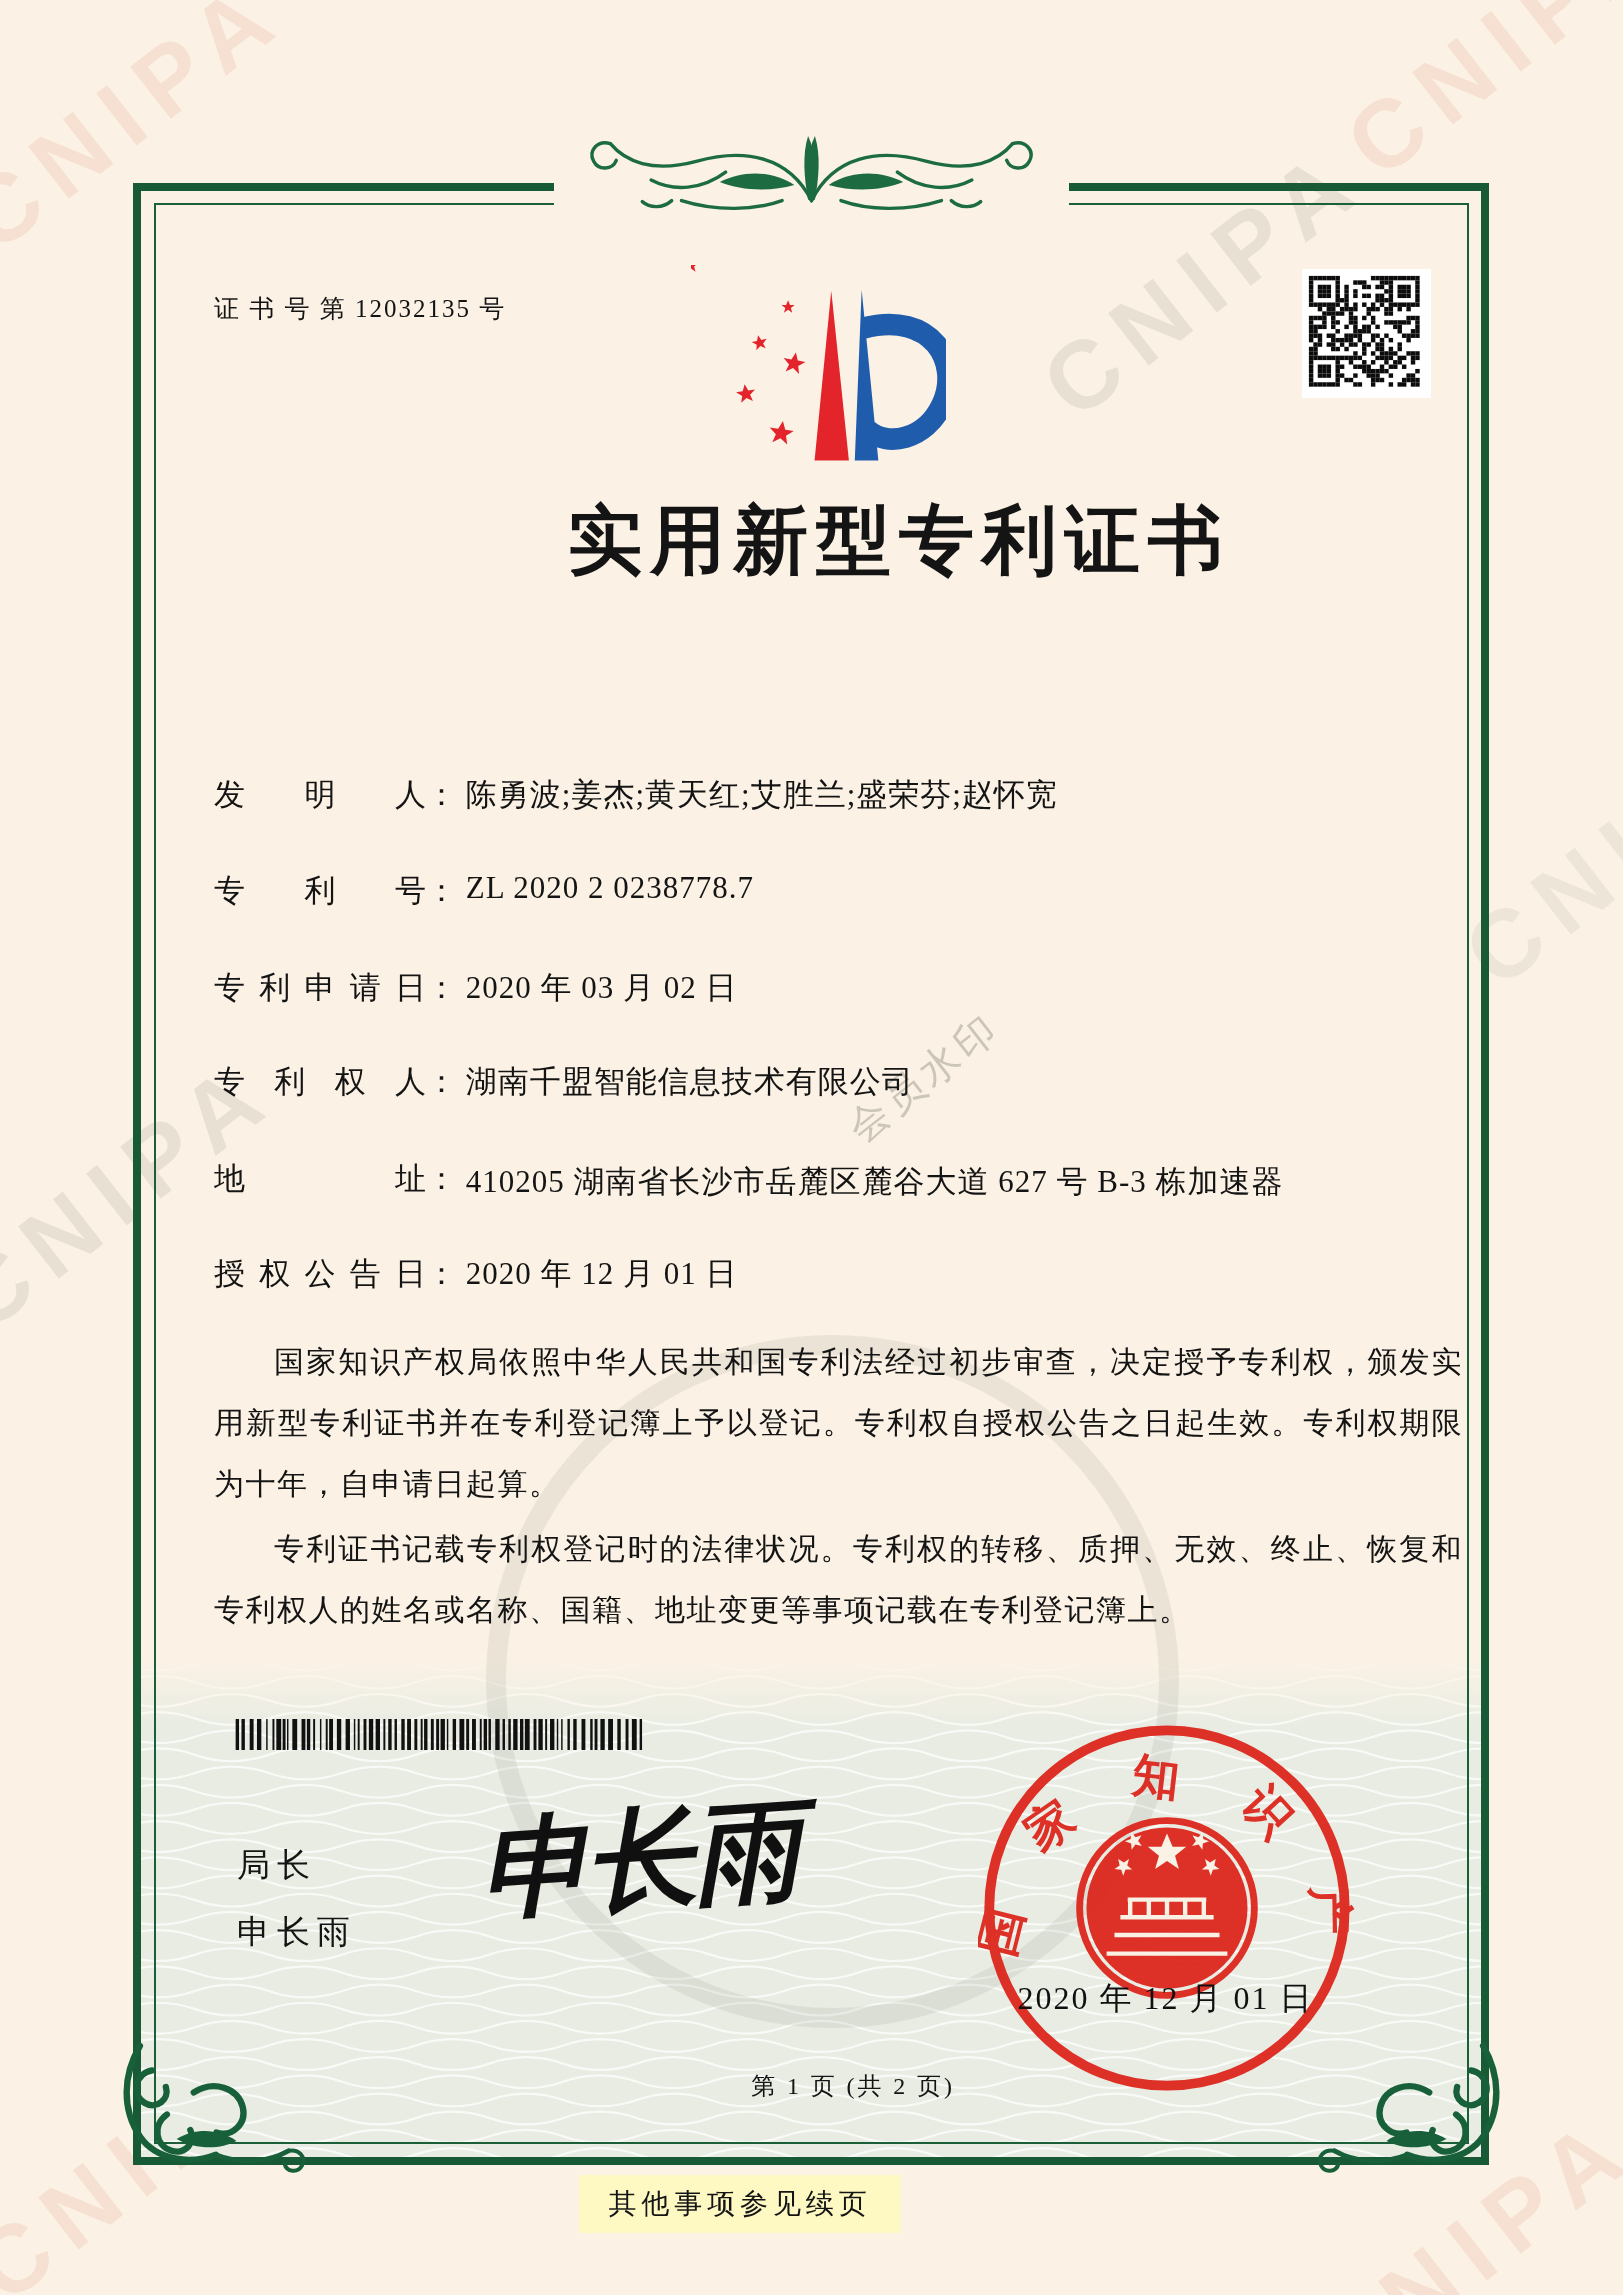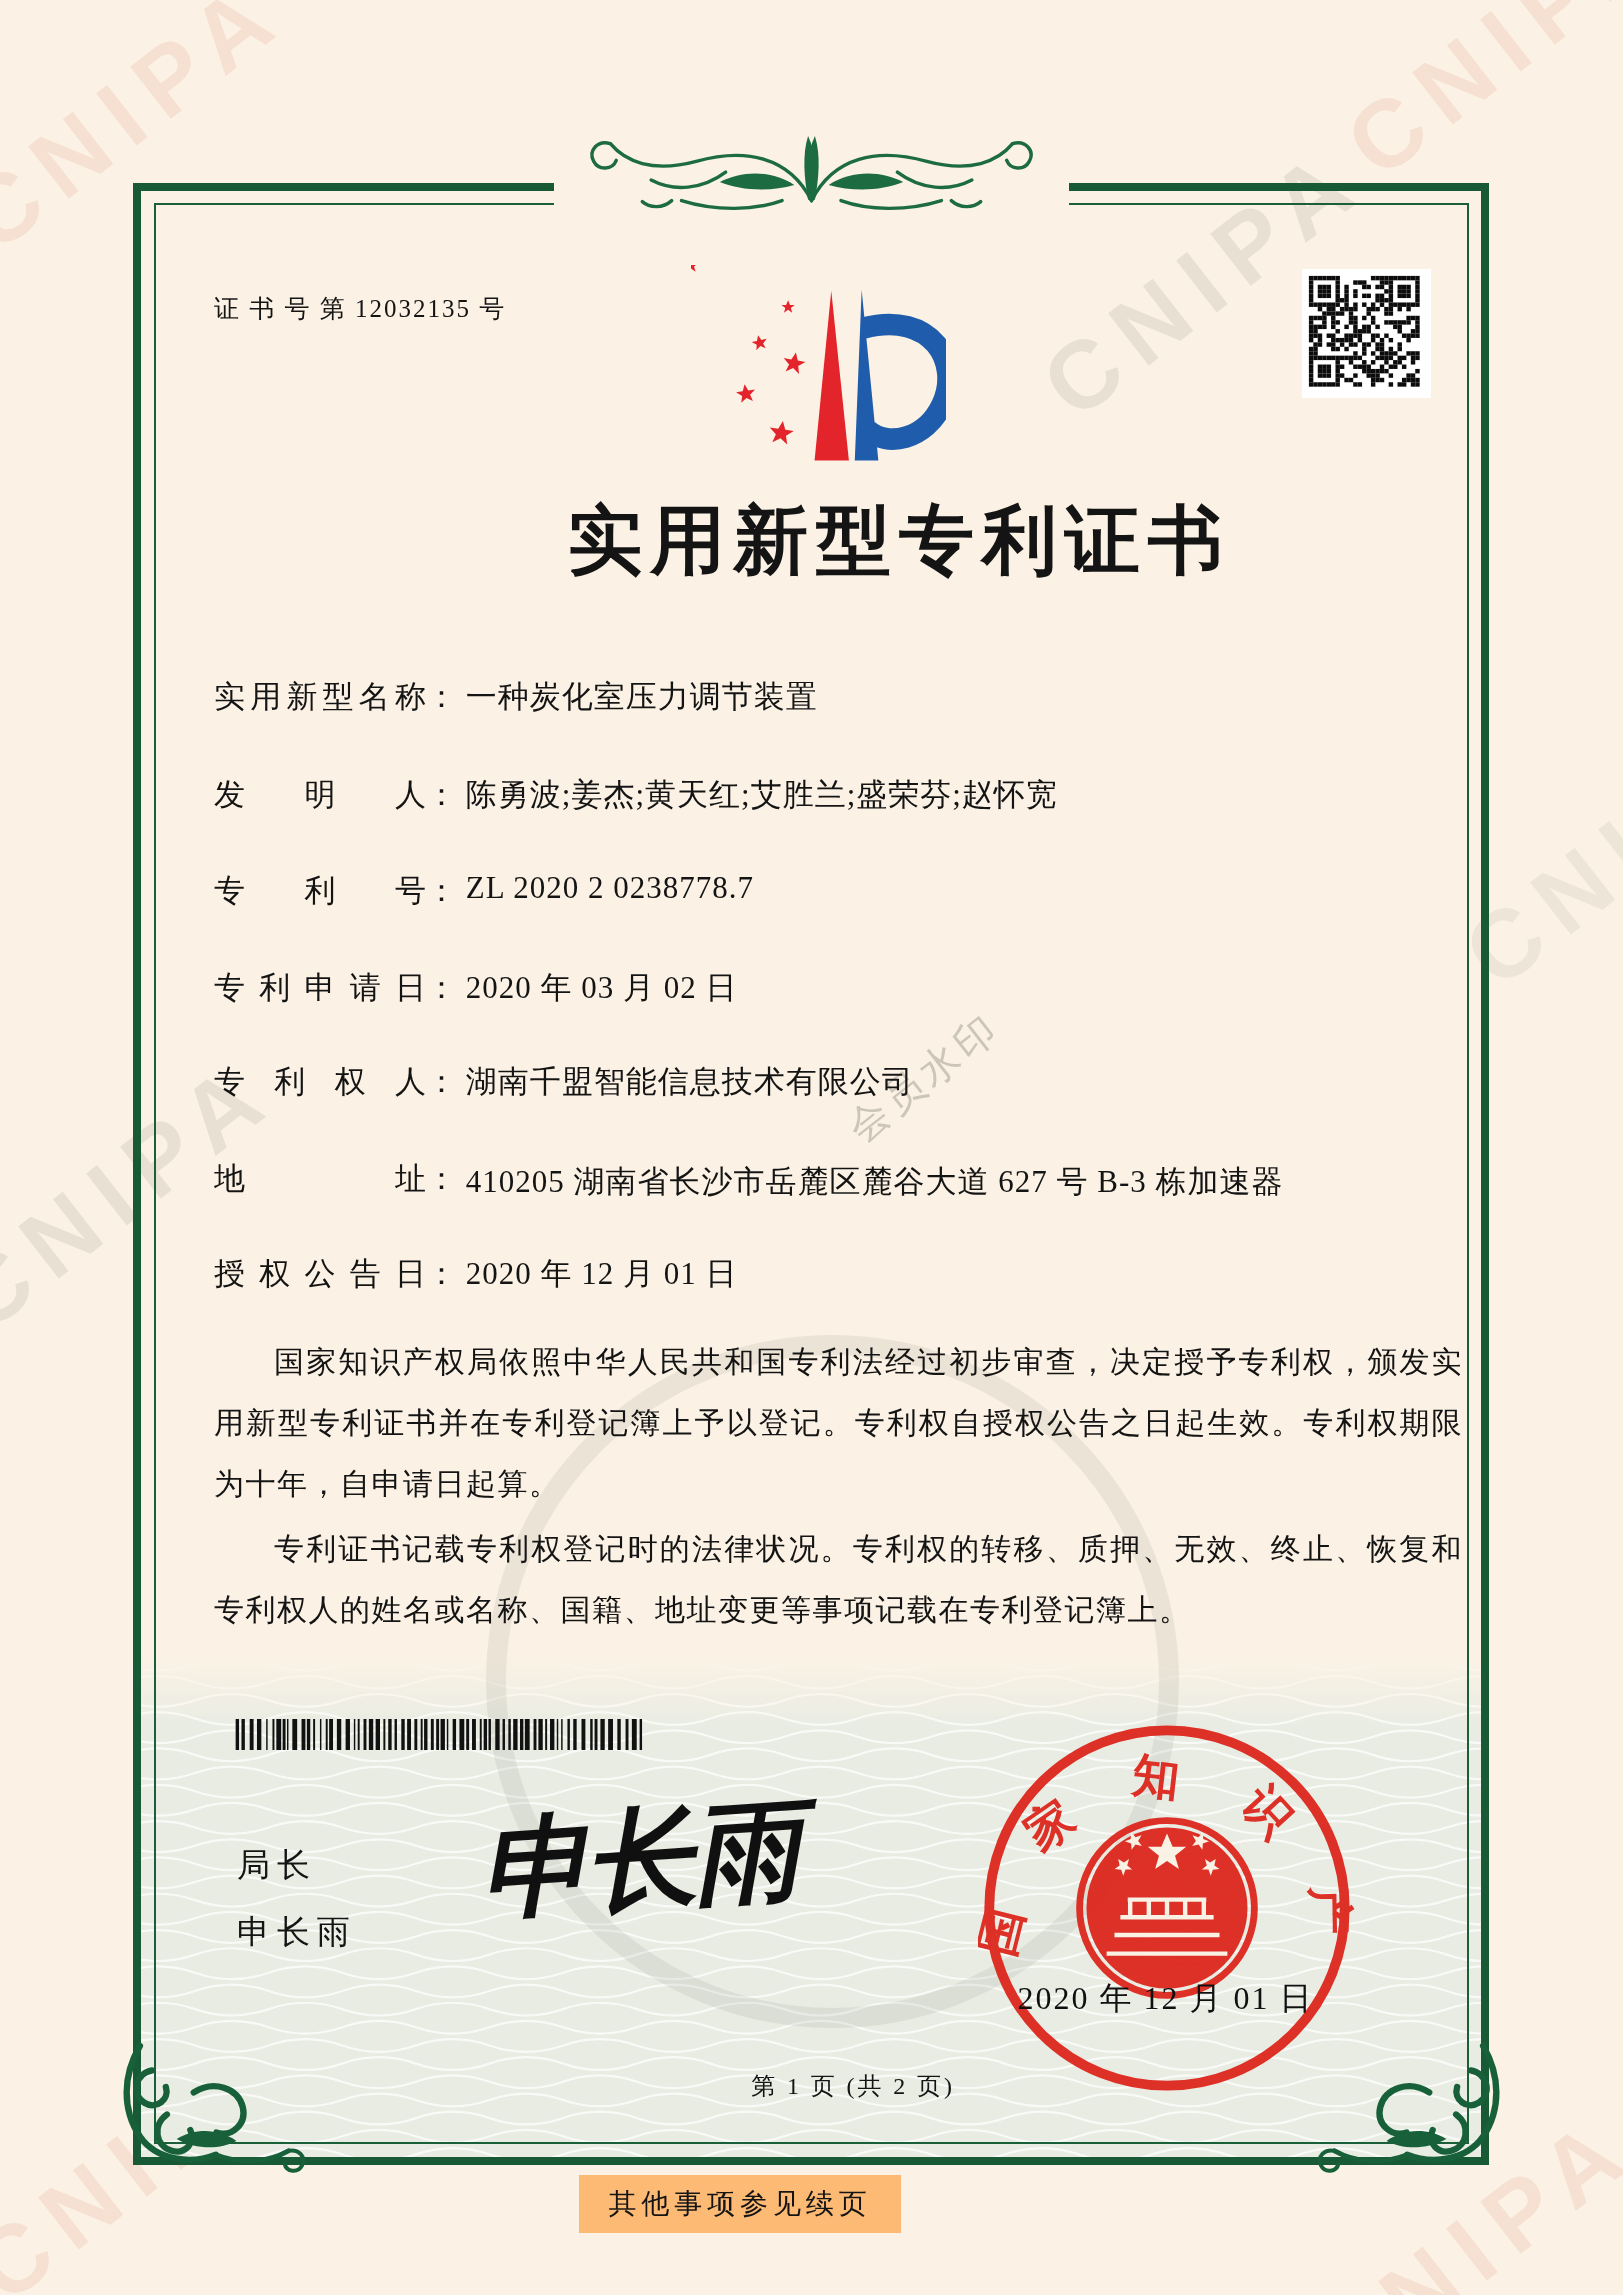--- a/index.html
+++ b/index.html
@@ -38,21 +38,21 @@
   #row-grant2{left:847px;}
   .para{left:214px;width:1249px;font-size:30px;line-height:61px;text-align:justify;text-indent:2em;letter-spacing:1.5px;}
   #barcode{left:233px;top:1719px;width:418px;height:31px;z-index:5;}
   #officer-title{left:237px;top:1843px;font-size:33px;letter-spacing:6.9px;font-family:"Liberation Sans","DejaVu Sans",sans-serif;font-weight:500;}
   #officer-name{left:237px;top:1910px;font-size:33px;letter-spacing:6.9px;font-family:"Liberation Sans","DejaVu Sans",sans-serif;font-weight:500;}
   #signature{left:452px;top:1787px;width:373px;text-align:center;font-size:110px;letter-spacing:-3.9px;
       font-style:italic;font-weight:700;transform:rotate(-4deg);color:#101010;}
   #seal{left:978px;top:1719px;z-index:6;opacity:.93;}
   #seal-date{left:969px;top:1977px;width:393px;text-align:center;font-size:32px;letter-spacing:2px;z-index:7;color:#101010;}
   #page-info{left:133px;top:2070px;width:1440px;text-align:center;font-size:24px;letter-spacing:2.9px;}
-  #cont-note{left:579px;top:2175px;background:#fdba74;padding:9.8px 29.4px;font-size:28px;letter-spacing:4.9px;z-index:5;}
+  #cont-note{left:579px;top:2175px;background:#fef9c3;padding:9.8px 29.4px;font-size:28px;letter-spacing:4.9px;z-index:5;}
 </style>
 </head>
 <body>
 
 <div id="page">
 
   <div class="wm pink" style="left:-64px;top:59px;">CNIPA</div>
   <div class="wm pink" style="left:1320px;top:-14.7px;">CNIPA</div>
   <div class="wm gray" style="left:1016px;top:226px;">CNIPA</div>
   <div class="wm gray" style="left:-74px;top:1139px;">CNIPA</div>
@@ -471,23 +471,20 @@
         <rect x="140" y="230" width="9" height="9" fill="#0c0c0c"></rect>
         <rect x="176" y="230" width="9" height="9" fill="#0c0c0c"></rect>
         <rect x="194" y="230" width="9" height="9" fill="#0c0c0c"></rect>
         <rect x="203" y="230" width="9" height="9" fill="#0c0c0c"></rect>
         <rect x="221" y="230" width="9" height="9" fill="#0c0c0c"></rect>
         <rect x="230" y="230" width="9" height="9" fill="#0c0c0c"></rect>
       </svg></div>
 
   <div class="abs" id="title">实用新型专利证书</div>
 
-  <div class="abs row" style="top:676px;">
-    <span class="lbl">实用新型名称</span><span class="colon">：</span><span class="val">一种炭化室压力调节装置</span>
-  </div>
   <div class="abs row" style="top:774px;">
     <span class="lbl">发明人</span><span class="colon">：</span><span class="val">陈勇波;姜杰;黄天红;艾胜兰;盛荣芬;赵怀宽</span>
   </div>
   <div class="abs row" style="top:870px;">
     <span class="lbl">专利号</span><span class="colon">：</span><span class="val">ZL 2020 2 0238778.7</span>
   </div>
   <div class="abs row" style="top:967px;">
     <span class="lbl">专利申请日</span><span class="colon">：</span><span class="val">2020 年 03 月 02 日</span>
   </div>
   <div class="abs row" style="top:1061px;">

